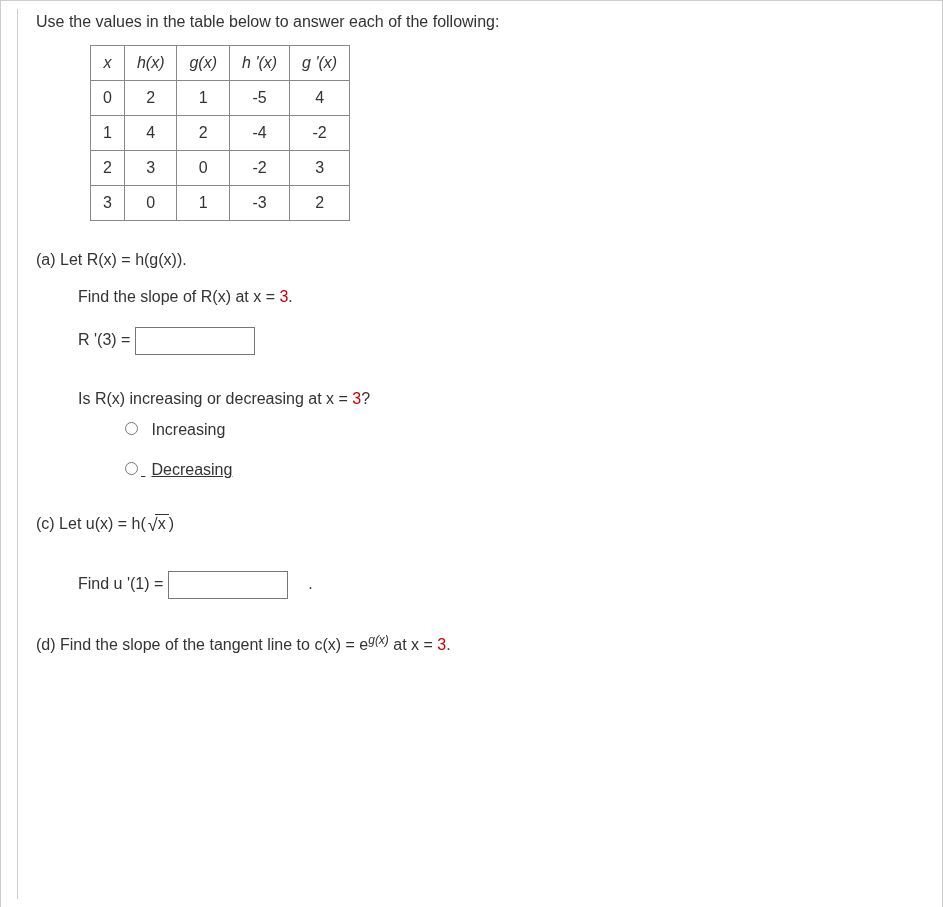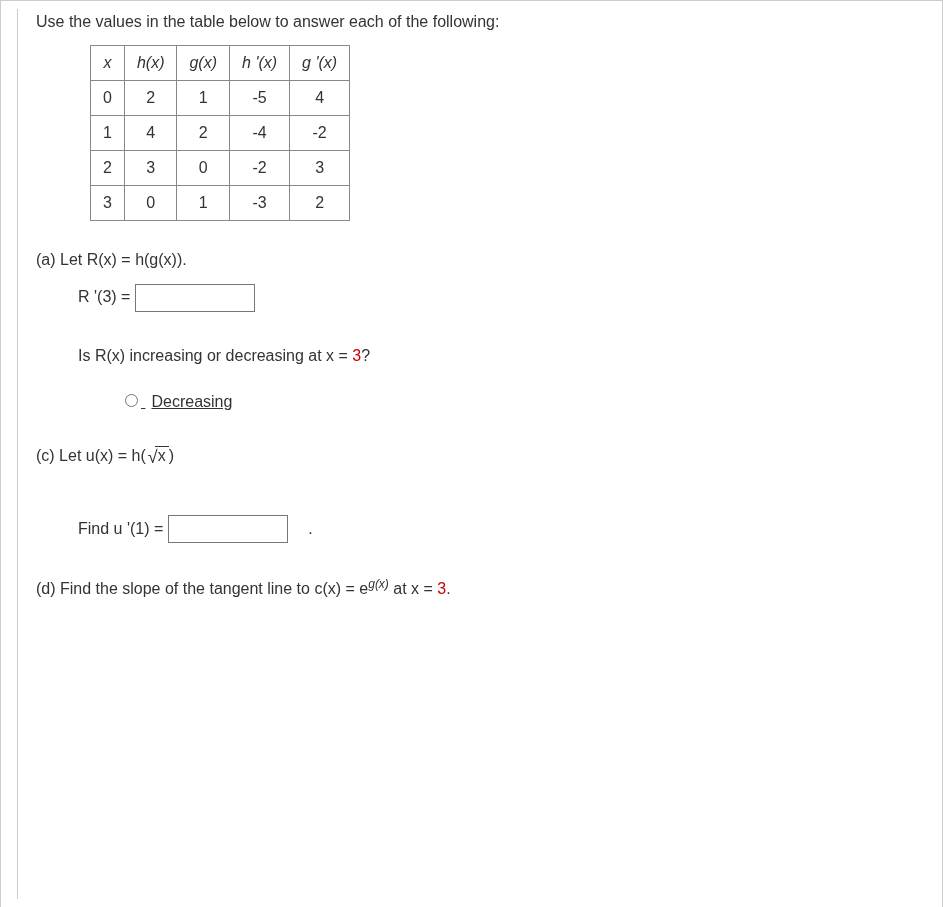--- a/index.html
+++ b/index.html
@@ -113,44 +113,53 @@
         <td>-3</td>
         <td>2</td>
       </tr>
     </tbody>
       </table>
 
     <div class="part">
       <span>(a) Let </span>
       <span class="ital">R(x) = h(g(x)).</span>
 
+      <div class="sub">
+        <span>Find the slope of </span>
+        <span class="ital">R(x) at x = </span>
+        <span class="red">3</span><span>.</span>
+      </div>
 
       <div class="sub">
         <span class="ital">R '(3) = </span>
         <input class="answer-box" type="text" style="">
       </div>
 
       <div class="sub mt30">
         <span>Is </span>
         <span class="ital">R(x) increasing or decreasing at x = </span>
         <span class="red">3</span><span>?</span>
       </div>
 
+      <div class="radio-row" style="margin-left:84px;">
+        <input type="radio" name="a_incdec" style="">
+        <label>Increasing</label>
+      </div>
       <div class="radio-row" style="margin-left:84px; margin-top:20px;text-decoration:underline;">
         <input type="radio" name="a_incdec" style="">
         <label>Decreasing</label>
       </div>
     </div>
 
 
     <div class="part">
       <span>(c) Let  </span>
       <span class="ital">u(x) = h(</span><span class="sqrt"><span class="surd">√</span><span class="radicand ital">x</span></span><span class="ital">)</span>
 
-      <div class="sub mt30" style="margin-top:49px;">
+      <div class="sub mt30" style="margin-top:36px;">
         <span class="ital">Find u '(1) = </span>
         <input class="answer-box" type="text" style="">
         <span style="margin-left:16px;">.</span>
       </div>
     </div>
 
     <div class="part">
       <span>(d) Find the slope of the tangent line to  </span>
       <span class="ital">c(x) = e</span><span class="sup">g(x)</span>
       <span class="ital">  at x = </span><span class="red">3</span><span>.</span>

